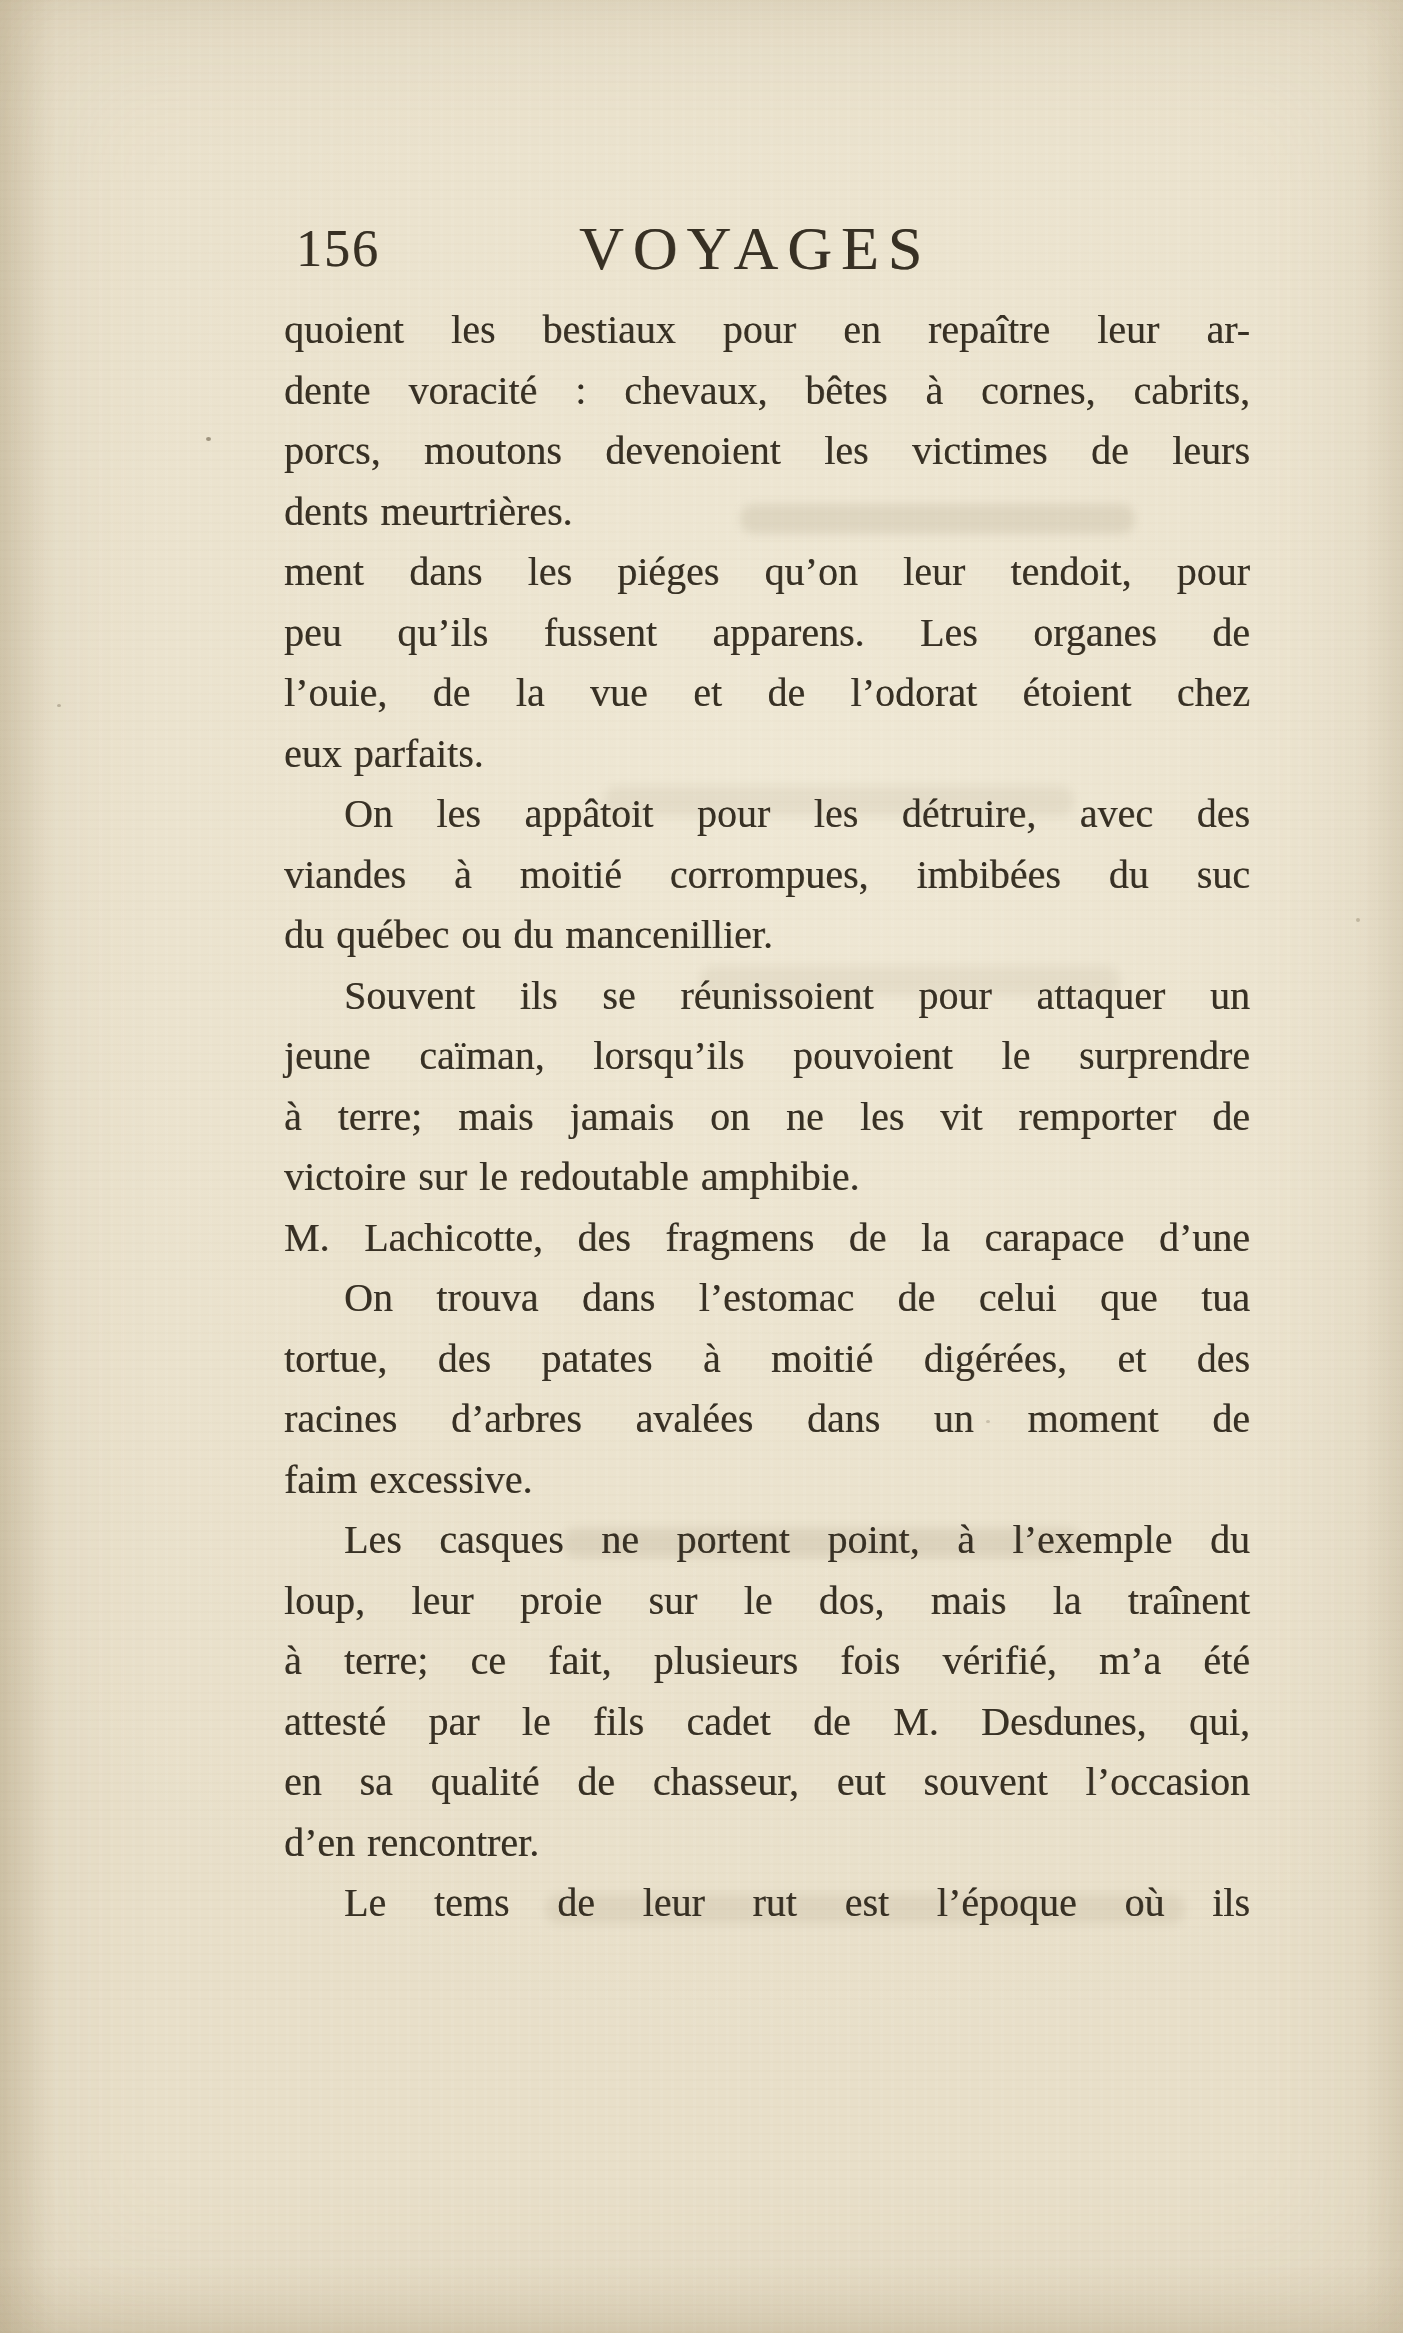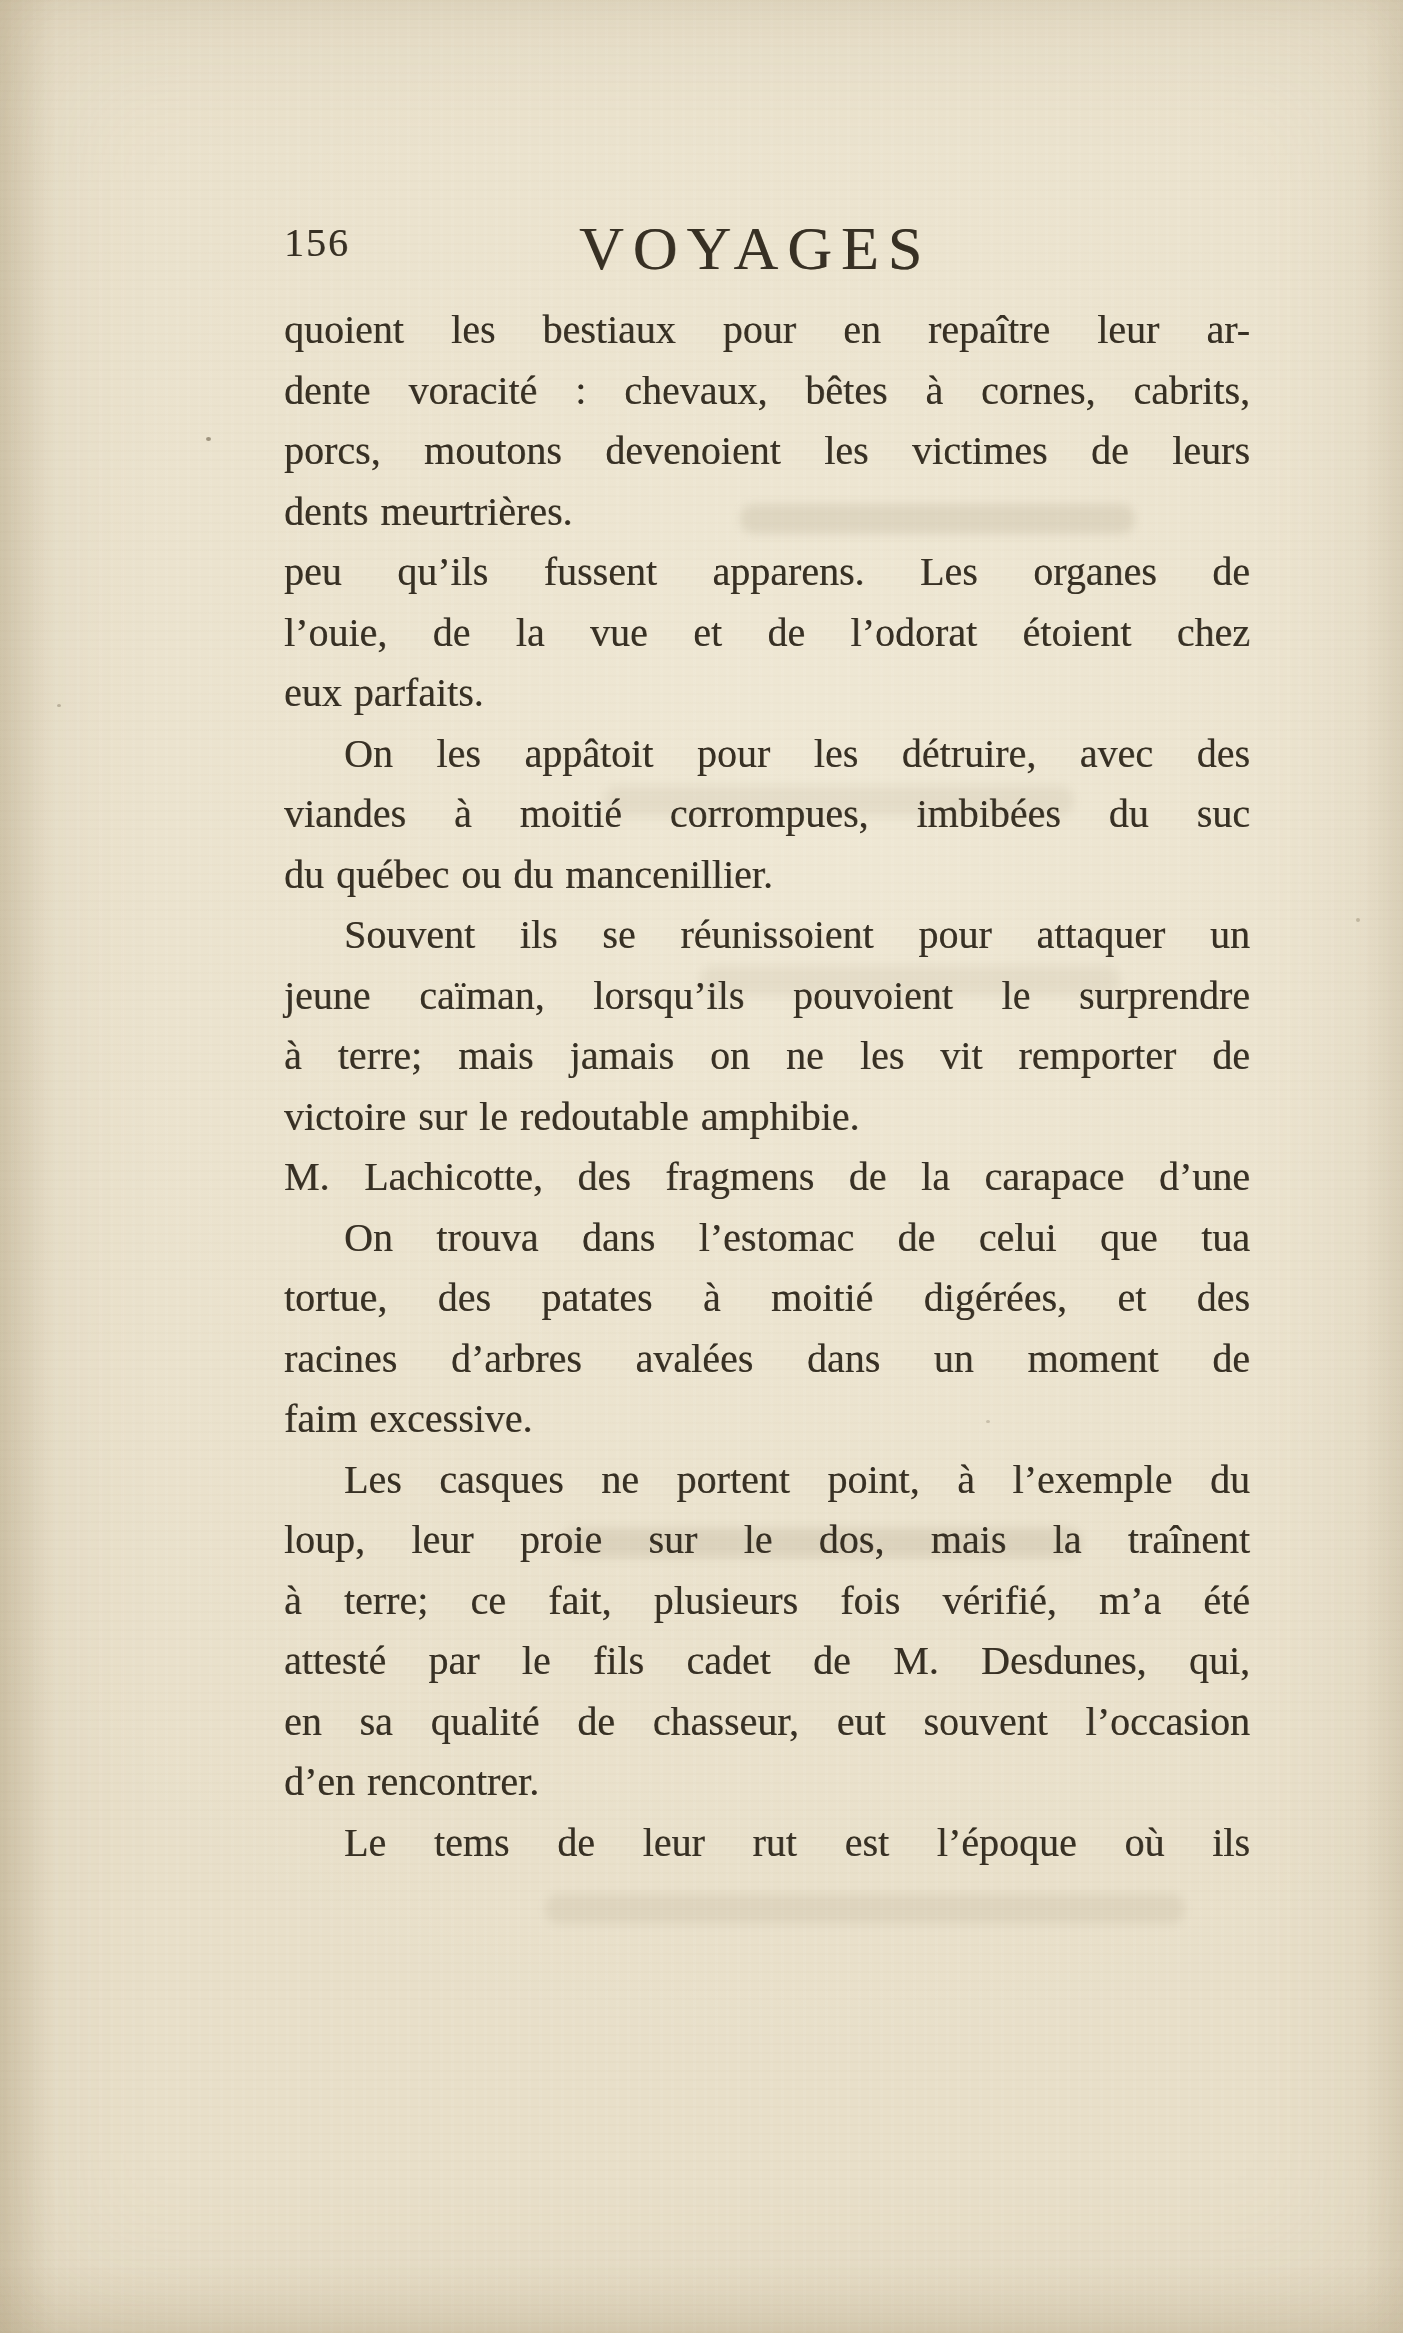--- a/index.html
+++ b/index.html
@@ -21,23 +21,23 @@
       repeating-linear-gradient(0deg, rgba(175,158,122,0.045) 0px, rgba(175,158,122,0.045) 2px, rgba(255,255,255,0) 2px, rgba(255,255,255,0) 9px),
       repeating-linear-gradient(90deg, rgba(255,255,255,0.05) 0px, rgba(255,255,255,0.05) 3px, rgba(255,255,255,0) 3px, rgba(255,255,255,0) 11px);
     box-shadow: inset 0 0 150px rgba(138,117,75,0.18), inset 0 0 40px rgba(138,117,75,0.10);
     font-family: "Liberation Serif", "DejaVu Serif", serif;
     color: #373024;
   }
 
   
   .page-number {
     position: absolute;
-    left: 284px;
+    left: 296px;
     top: 219px;
-    font-size: 40px;
+    font-size: 52px;
     letter-spacing: 2px;
     text-shadow: 0.4px 0.3px 0.6px rgba(50,42,30,0.55);
   }
   .running-title {
     position: absolute;
     left: 579px;
     top: 213px;
     font-size: 62px;
     letter-spacing: 9px;
     text-shadow: 0.4px 0.3px 0.6px rgba(50,42,30,0.55);
@@ -111,20 +111,21 @@
   <div class="speck s5"></div>
 
   <div class="page-number">156</div>
   <div class="running-title">VOYAGES</div>
 
   <div class="text-column">
       <div class="line just">quoient les bestiaux pour en repaître leur ar-</div>
       <div class="line just">dente voracité : chevaux, bêtes à cornes, cabrits,</div>
       <div class="line just">porcs, moutons devenoient les victimes de leurs</div>
       <div class="line">dents meurtrières.</div>
+      <div class="line just">ment dans les piéges qu’on leur tendoit, pour</div>
       <div class="line just">peu qu’ils fussent apparens. Les organes de</div>
       <div class="line just">l’ouie, de la vue et de l’odorat étoient chez</div>
       <div class="line">eux parfaits.</div>
       <div class="line indent just">On les appâtoit pour les détruire, avec des</div>
       <div class="line just">viandes à moitié corrompues, imbibées du suc</div>
       <div class="line">du québec ou du mancenillier.</div>
       <div class="line indent just">Souvent ils se réunissoient pour attaquer un</div>
       <div class="line just">jeune caïman, lorsqu’ils pouvoient le surprendre</div>
       <div class="line just">à terre; mais jamais on ne les vit remporter de</div>
       <div class="line">victoire sur le redoutable amphibie.</div>

